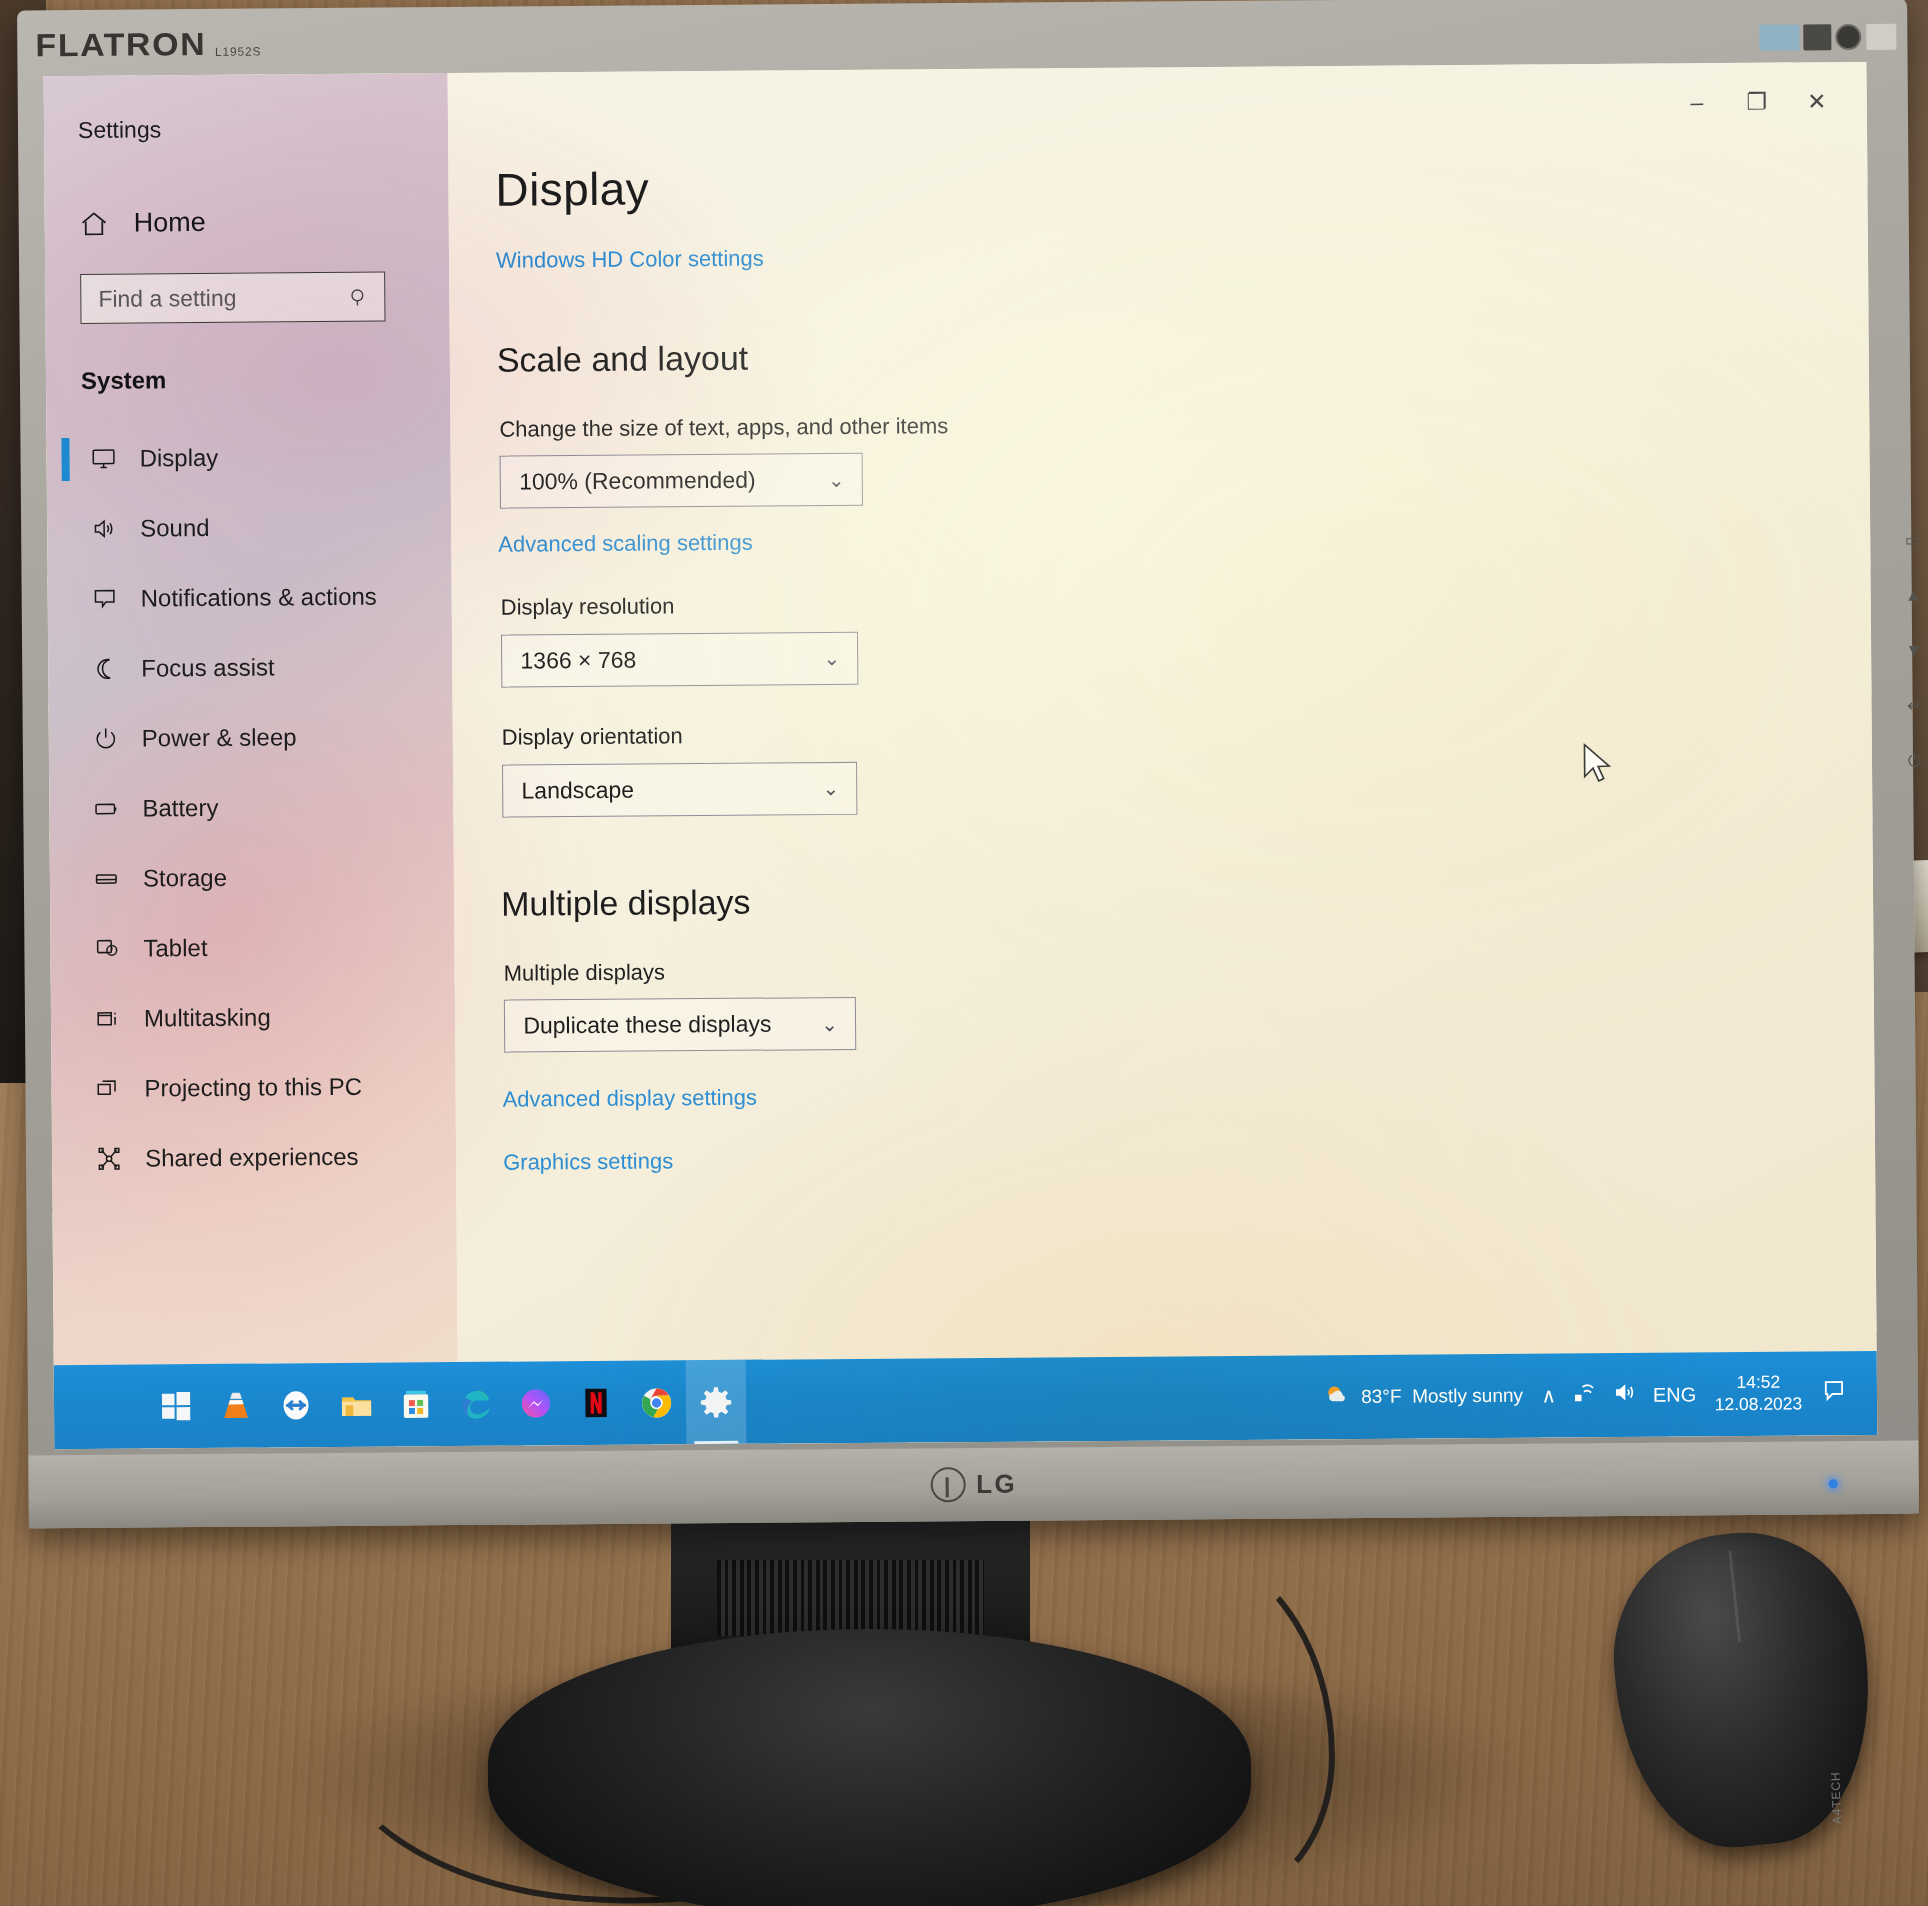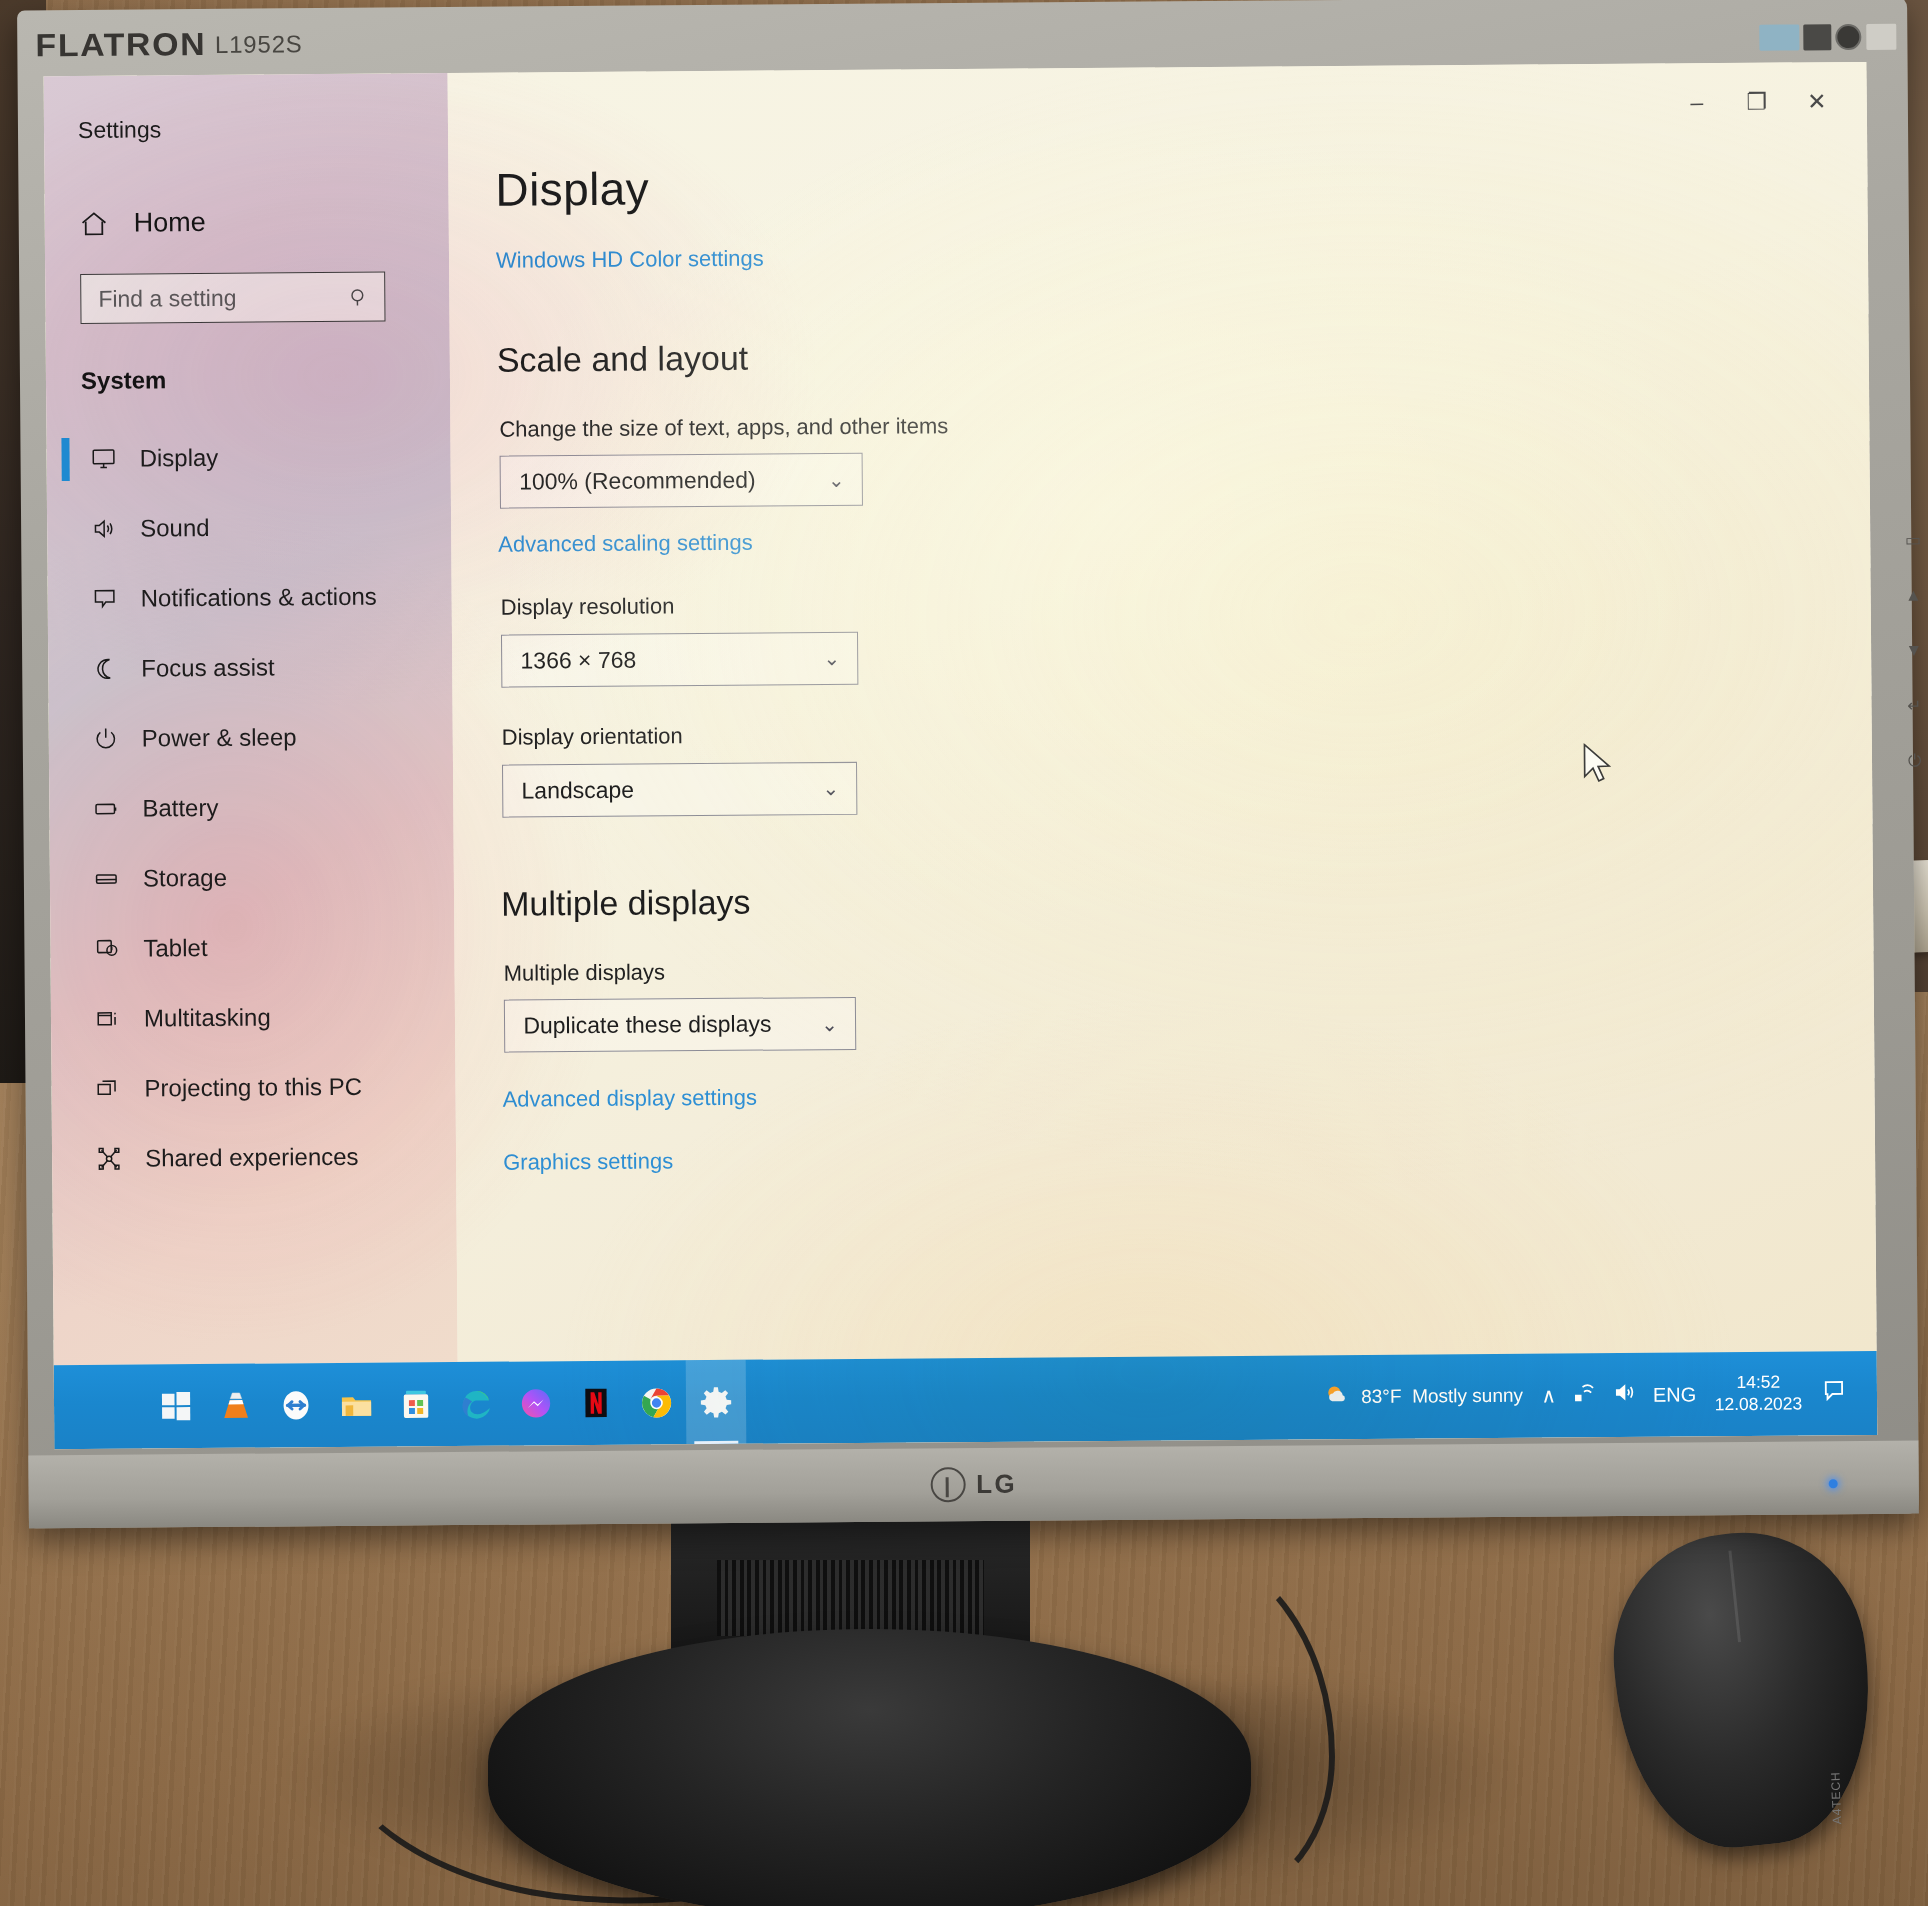--- a/index.html
+++ b/index.html
@@ -84,21 +84,21 @@
     font-family: "Liberation Sans", sans-serif;
     font-weight: 700;
     font-size: 32px;
     letter-spacing: 1.5px;
     color: #2d2b28;
     opacity: .92;
     transform: scaleX(1.06);
   }
   .brand-model {
     margin-left: 13.7px;
-    font-size: 24px;
+    font-size: 12px;
     letter-spacing: 0.8px;
     color: #35332f;
     opacity: .85;
     align-self: flex-end;
     margin-bottom: 20px;
   }
   .osd-buttons {
     position: absolute; right: 10.7px; top: 27.5px;
     display: flex; gap: 4.6px; align-items: center;
   }

